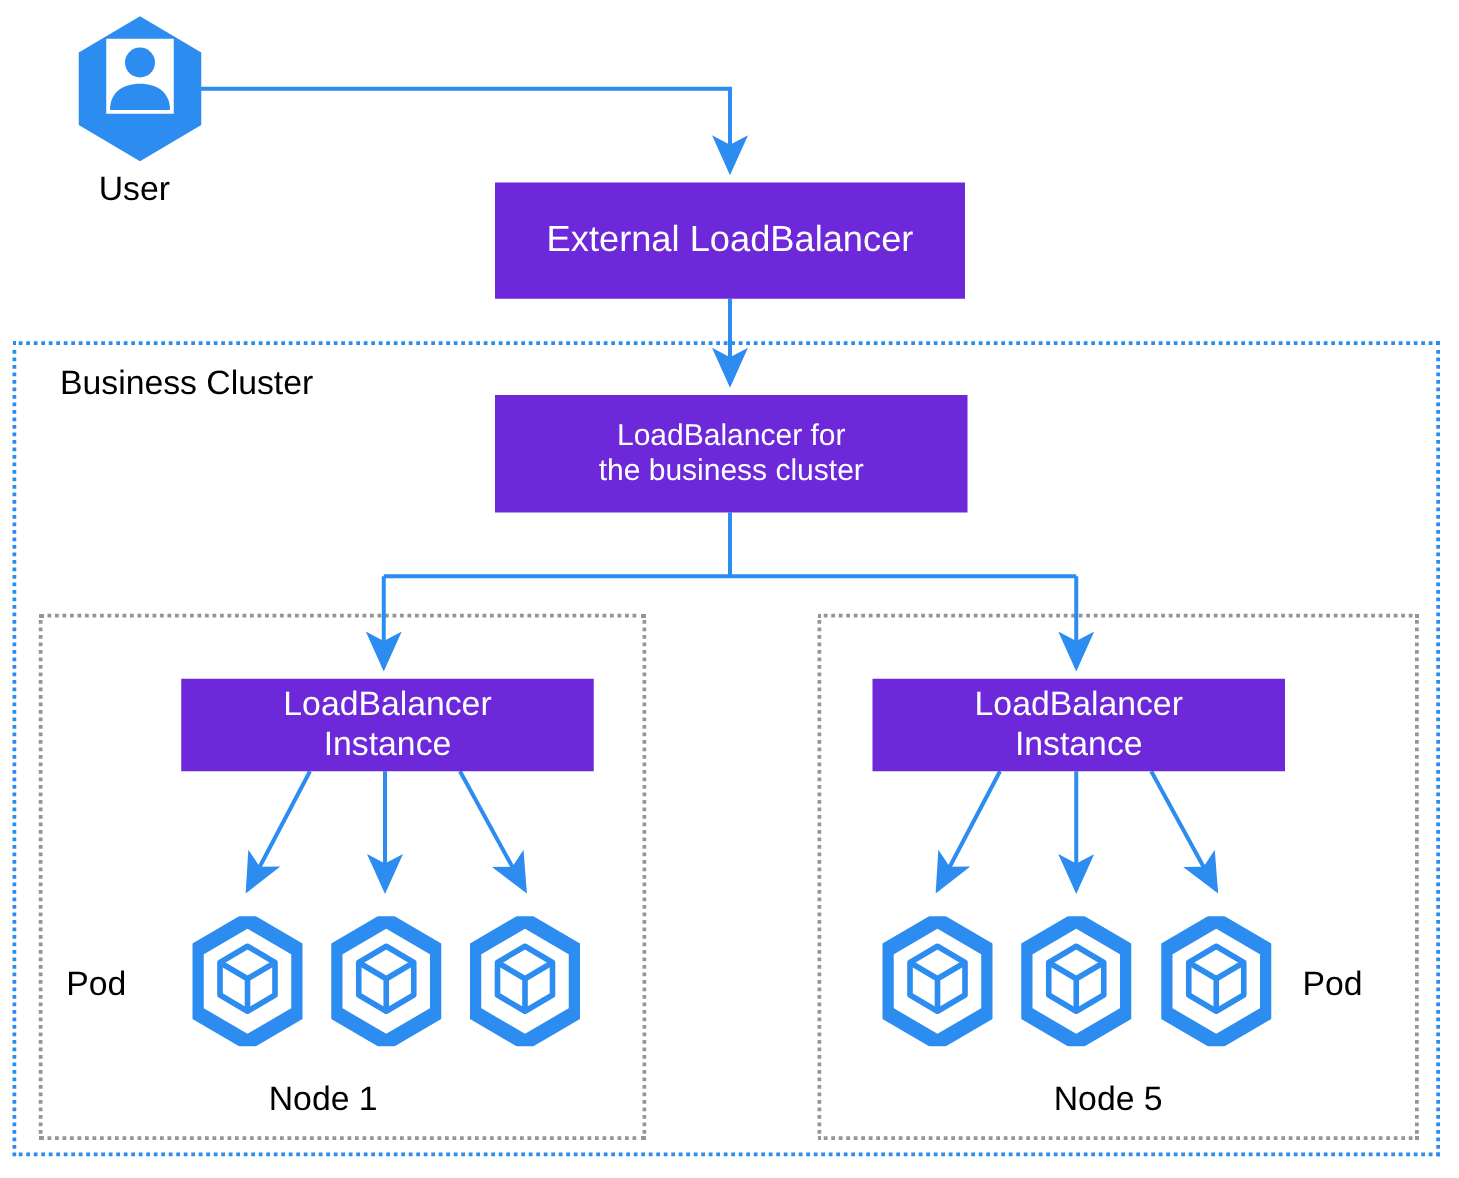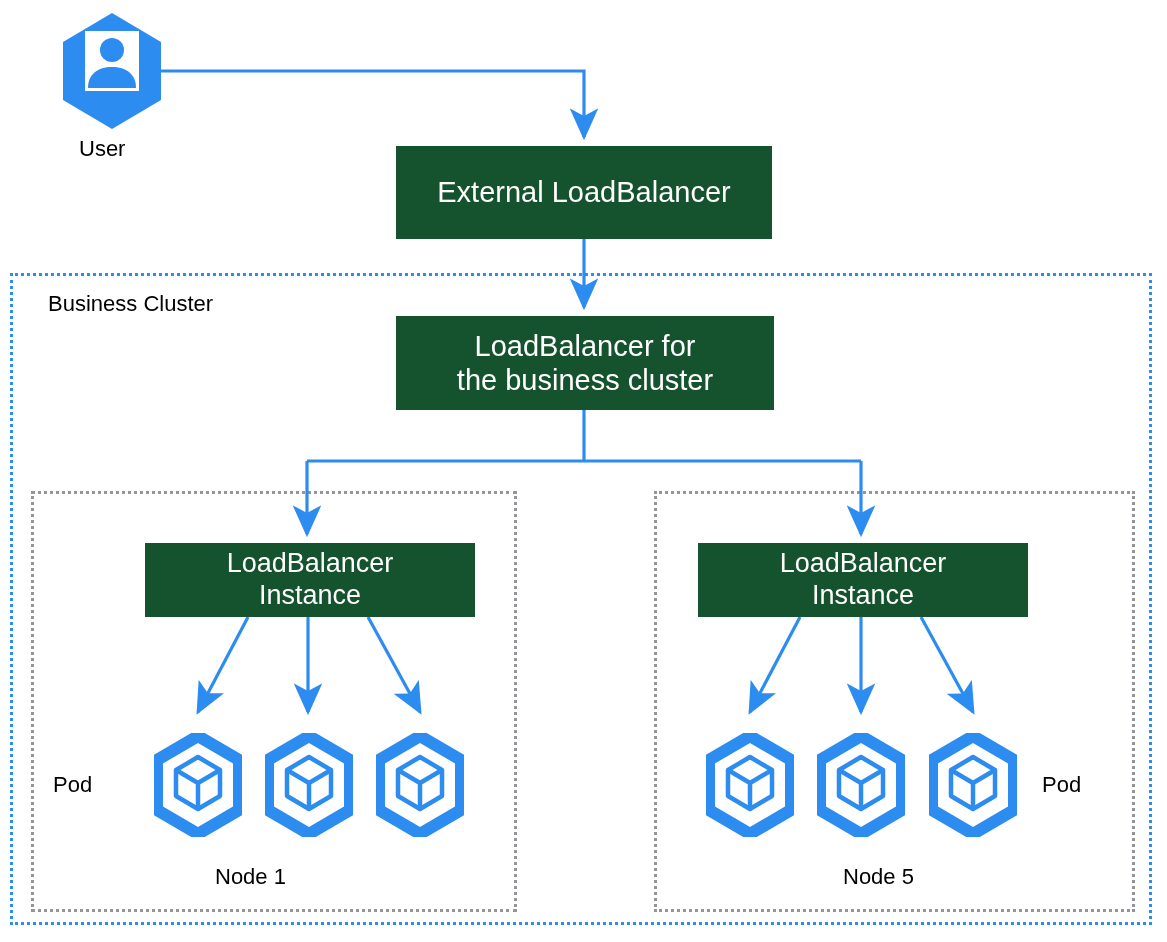--- a/index.html
+++ b/index.html
@@ -37,21 +37,21 @@
     position: absolute;
     box-sizing: border-box;
     border: 3px dotted #939598;
     background: transparent;
   }
 
   
   .blue-box {
     position: absolute;
     box-sizing: border-box;
-    background: #14532d;
+    background: #6d28d9;
     color: #ffffff;
     display: flex;
     align-items: center;
     justify-content: center;
     text-align: center;
     line-height: 1.18;
     font-weight: 400;
     white-space: pre-line;
   }
   #box-external-lb {
@@ -59,42 +59,42 @@
     top: 146px;
     width: 376px;
     height: 93px;
     font-size: 29px;
   }
   #box-cluster-lb {
     left: 396px;
     top: 316px;
     width: 378px;
     height: 94px;
-    font-size: 29px;
+    font-size: 24px;
   }
   #box-lb-instance-1 {
     left: 145px;
     top: 543px;
     width: 330px;
     height: 74px;
     font-size: 27px;
   }
   #box-lb-instance-2 {
     left: 698px;
     top: 543px;
     width: 330px;
     height: 74px;
     font-size: 27px;
   }
 
   
   .text-label {
     position: absolute;
     color: #000000;
-    font-size: 22px;
+    font-size: 27px;
     white-space: nowrap;
   }
   #label-user        { left: 79px;  top: 136px; }
   #label-cluster     { left: 27px;  top: 291px; margin-left: 21px; }
   #label-pod-left    { left: 53px;  top: 772px; }
   #label-pod-right   { left: 1042px; top: 772px; }
   #label-node-1      { left: 215px; top: 864px; }
   #label-node-2      { left: 843px; top: 864px; }
 
   

